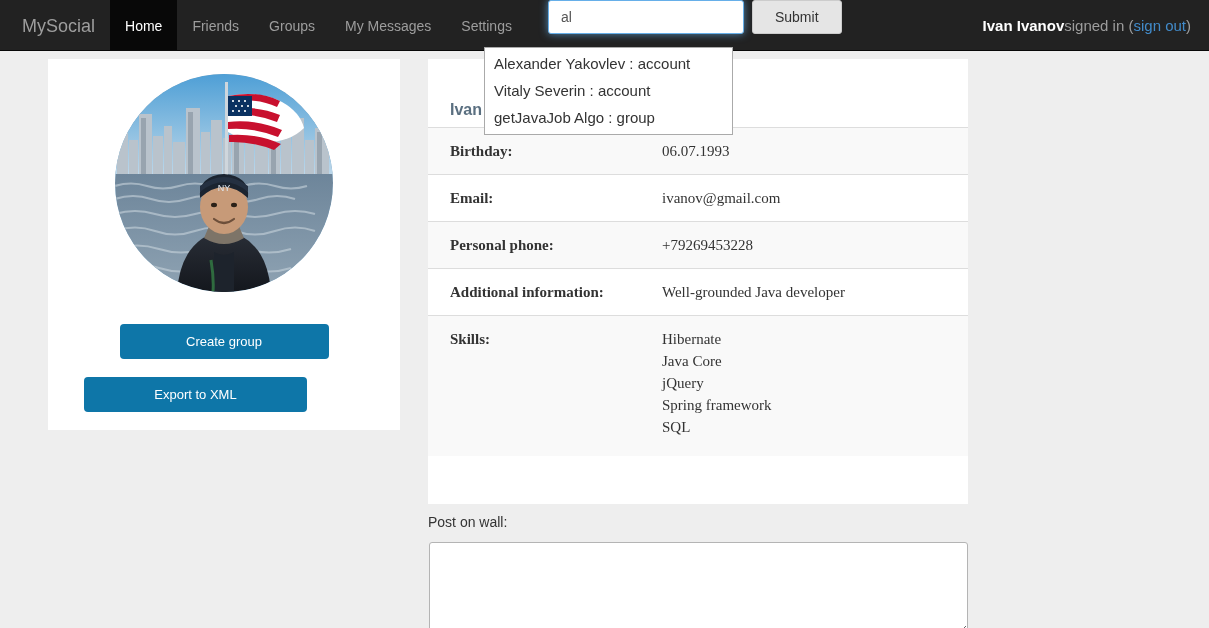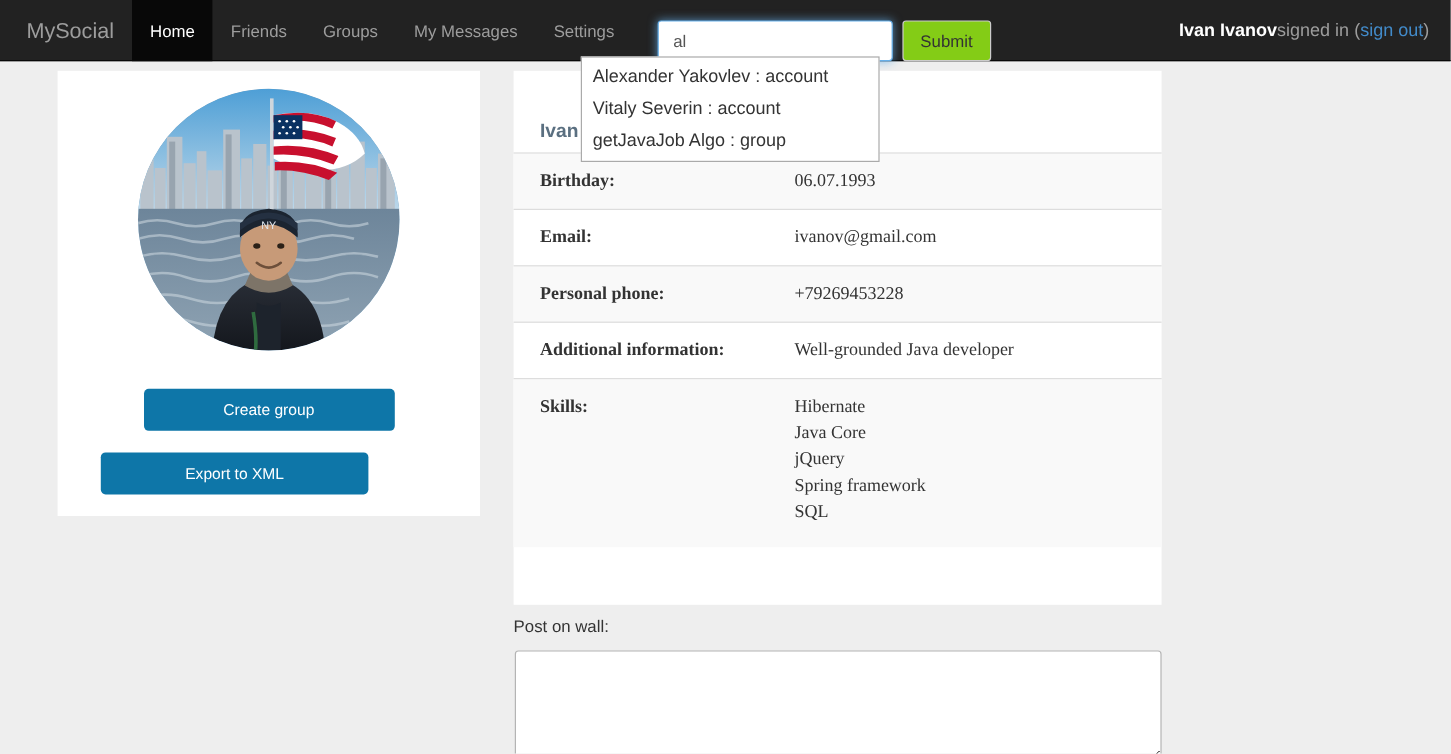--- a/index.html
+++ b/index.html
@@ -38,45 +38,45 @@
     padding: 0 15px;
     color: #9d9d9d;
     font-size: 14px;
     height: 51px;
     cursor: pointer;
     text-decoration: none;
   }
   .nav-item.active { background: #080808; color: #ffffff; }
 
   .nav-form {
-    display: flex; align-items: flex-end;
+    display: flex; align-items: flex-start;
     height: 51px;
     margin-left: 21px;
     gap: 8px;
   }
   .search-input {
     width: 196px;
     height: 34px;
     padding: 6px 12px;
     font-size: 14px;
     font-family: "Liberation Sans", sans-serif;
     color: #555555;
     background: #ffffff;
     border: 1px solid #66afe9;
     border-radius: 3px;
     outline: none;
     box-shadow: 0 0 8px rgba(102,175,233,0.7);
   }
   .submit-btn {
     height: 34px;
-    padding: 6px 14px;
-    font-size: 14px;
-    font-family: "Liberation Sans", sans-serif;
-    color: #333333;
-    background: #84cc16;
+    padding: 6px 22px;
+    font-size: 14px;
+    font-family: "Liberation Sans", sans-serif;
+    color: #333333;
+    background: #e5e5e5;
     border: 1px solid #cccccc;
     border-radius: 3px;
     cursor: pointer;
     line-height: 1.2;
   }
 
   .nav-right {
     margin-left: auto;
     display: flex; align-items: center;
     padding-right: 18px;

